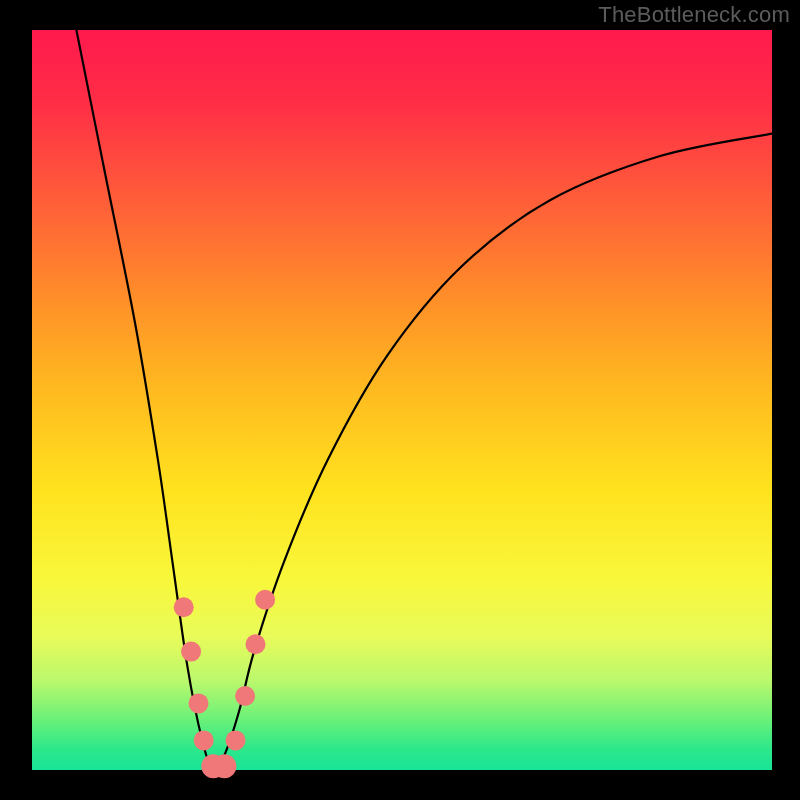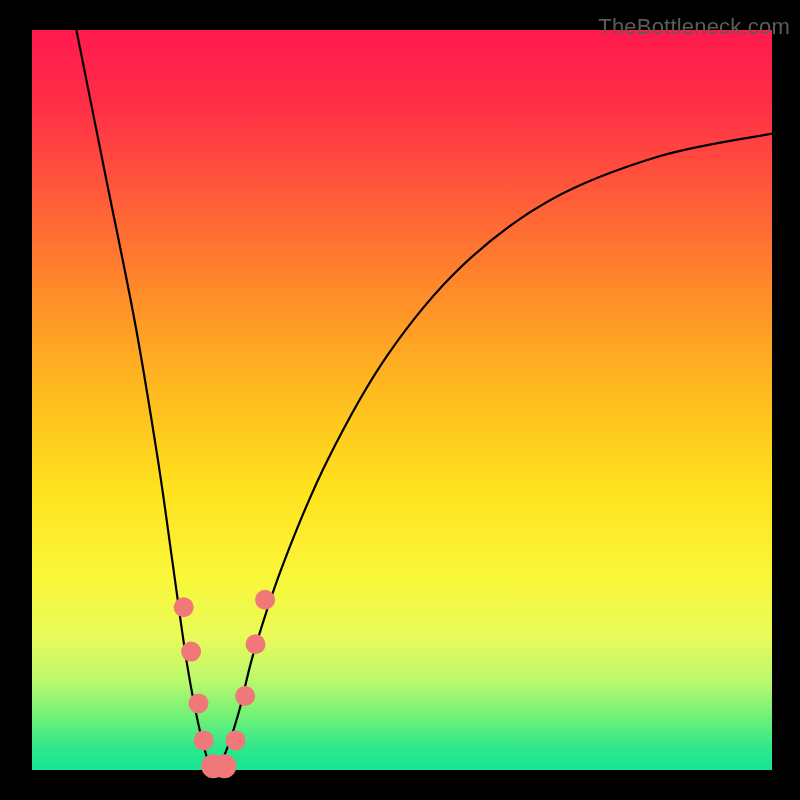--- a/index.html
+++ b/index.html
@@ -34,21 +34,21 @@
       #f9f73a 74%,
       #e8fb5a 82%,
       #baf86d 88%,
       #6df178 93%,
       #2fe88a 97%,
       #17e497 100%
     );
   }
   .watermark {
     position: absolute;
-    top: 14px;
+    top: 2px;
     right: 10px;
     color: #5c5c5c;
     font-size: 22px;
     font-weight: 500;
     letter-spacing: 0.2px;
     user-select: none;
   }
   svg.curve {
     position: absolute;
     left: 32px;

